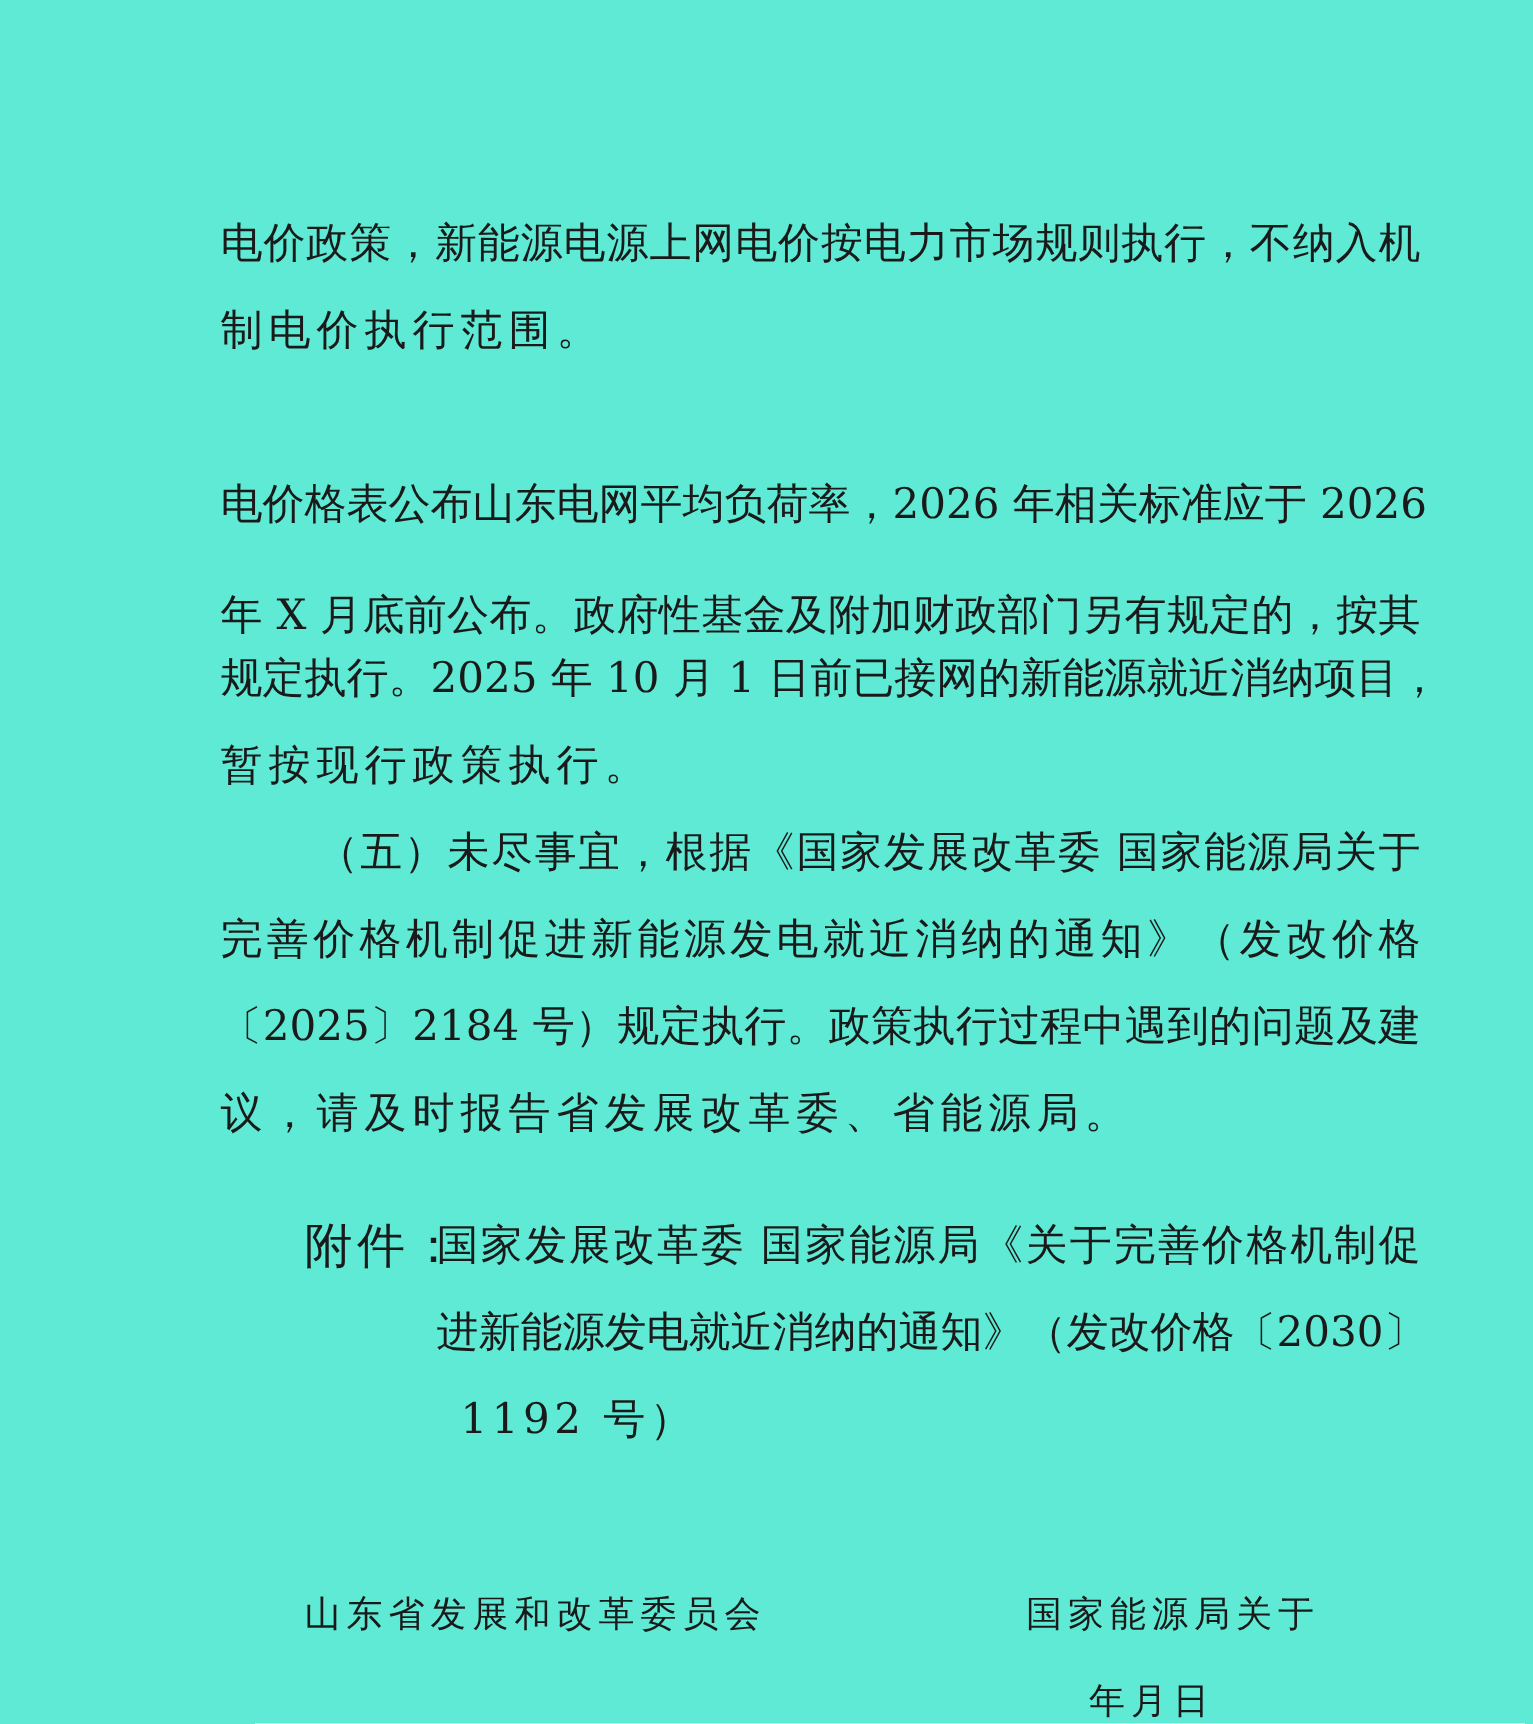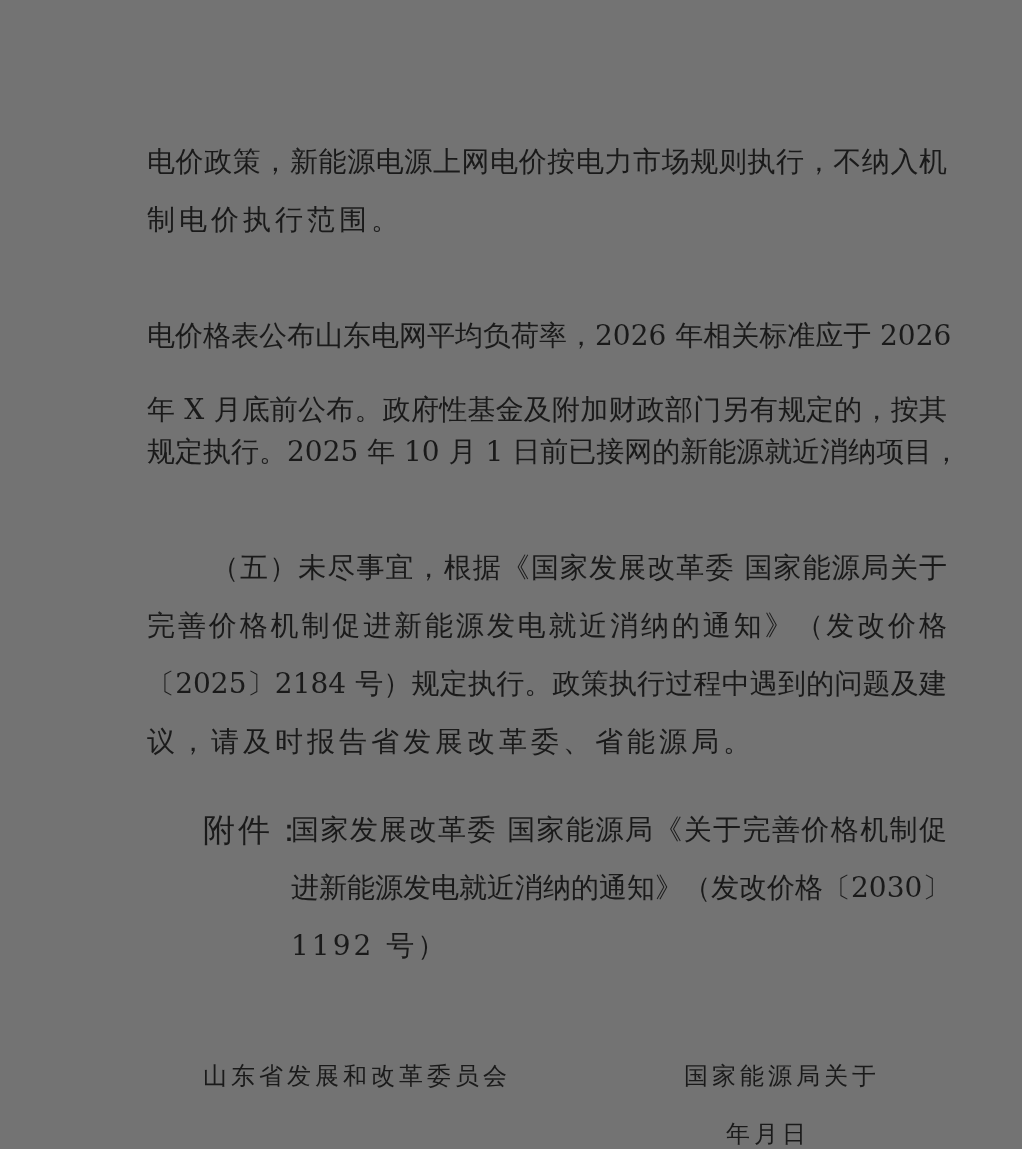--- a/index.html
+++ b/index.html
@@ -13,21 +13,21 @@
     position: relative;
     overflow: hidden;
     font-family: "DejaVu Serif", "Liberation Serif", serif;
     color: #1a1a1a;
   }
   .page {
     position: absolute;
     left: 0; top: 0;
     width: 1022px;
     height: 1149px;
-    background: #737373;
+    background: #5eead4;
     text-decoration: underline;
   }
   .line {
     position: absolute;
     left: 147px;
     width: 800px;
     height: 40px;
     font-size: 28px;
     line-height: 40px;
     white-space: nowrap;
@@ -60,20 +60,21 @@
     height: 40px;
     font-size: 28px;
     line-height: 40px;
     white-space: nowrap;
     text-align: justify;
     text-align-last: justify;
   }
   .attach-line.last {
     text-align-last: left;
     letter-spacing: 3px;
+    margin-left: 16px;
   }
   .sign {
     position: absolute;
     height: 40px;
     font-size: 24px;
     line-height: 40px;
     white-space: nowrap;
     letter-spacing: 4px;
   }
 </style>
@@ -81,20 +82,21 @@
 <body>
 
 <div class="page">
 
   <div class="line" style="top:142px;">电价政策，新能源电源上网电价按电力市场规则执行，不纳入机</div>
   <div class="line last" style="top:200px;">制电价执行范围。</div>
 
   <div class="line" style="top:316px;">电价格表公布山东电网平均负荷率，2026 年相关标准应于 2026</div>
   <div class="line" style="top:390px;">年 X 月底前公布。政府性基金及附加财政部门另有规定的，按其</div>
   <div class="line" style="top:432px;">规定执行。2025 年 10 月 1 日前已接网的新能源就近消纳项目，</div>
+  <div class="line last" style="top:490px;">暂按现行政策执行。</div>
 
   <div class="line indent" style="top:548px;">（五）未尽事宜，根据《国家发展改革委 国家能源局关于</div>
   <div class="line" style="top:606px;">完善价格机制促进新能源发电就近消纳的通知》（发改价格</div>
   <div class="line" style="top:664px;">〔2025〕2184 号）规定执行。政策执行过程中遇到的问题及建</div>
   <div class="line last" style="top:722px;">议，请及时报告省发展改革委、省能源局。</div>
 
   <div class="attach-label" style="top:810px;">附件：</div>
   <div class="attach-line" style="top:810px;">国家发展改革委 国家能源局《关于完善价格机制促</div>
   <div class="attach-line" style="top:868px;">进新能源发电就近消纳的通知》（发改价格〔2030〕</div>
   <div class="attach-line last" style="top:926px;">1192 号）</div>

